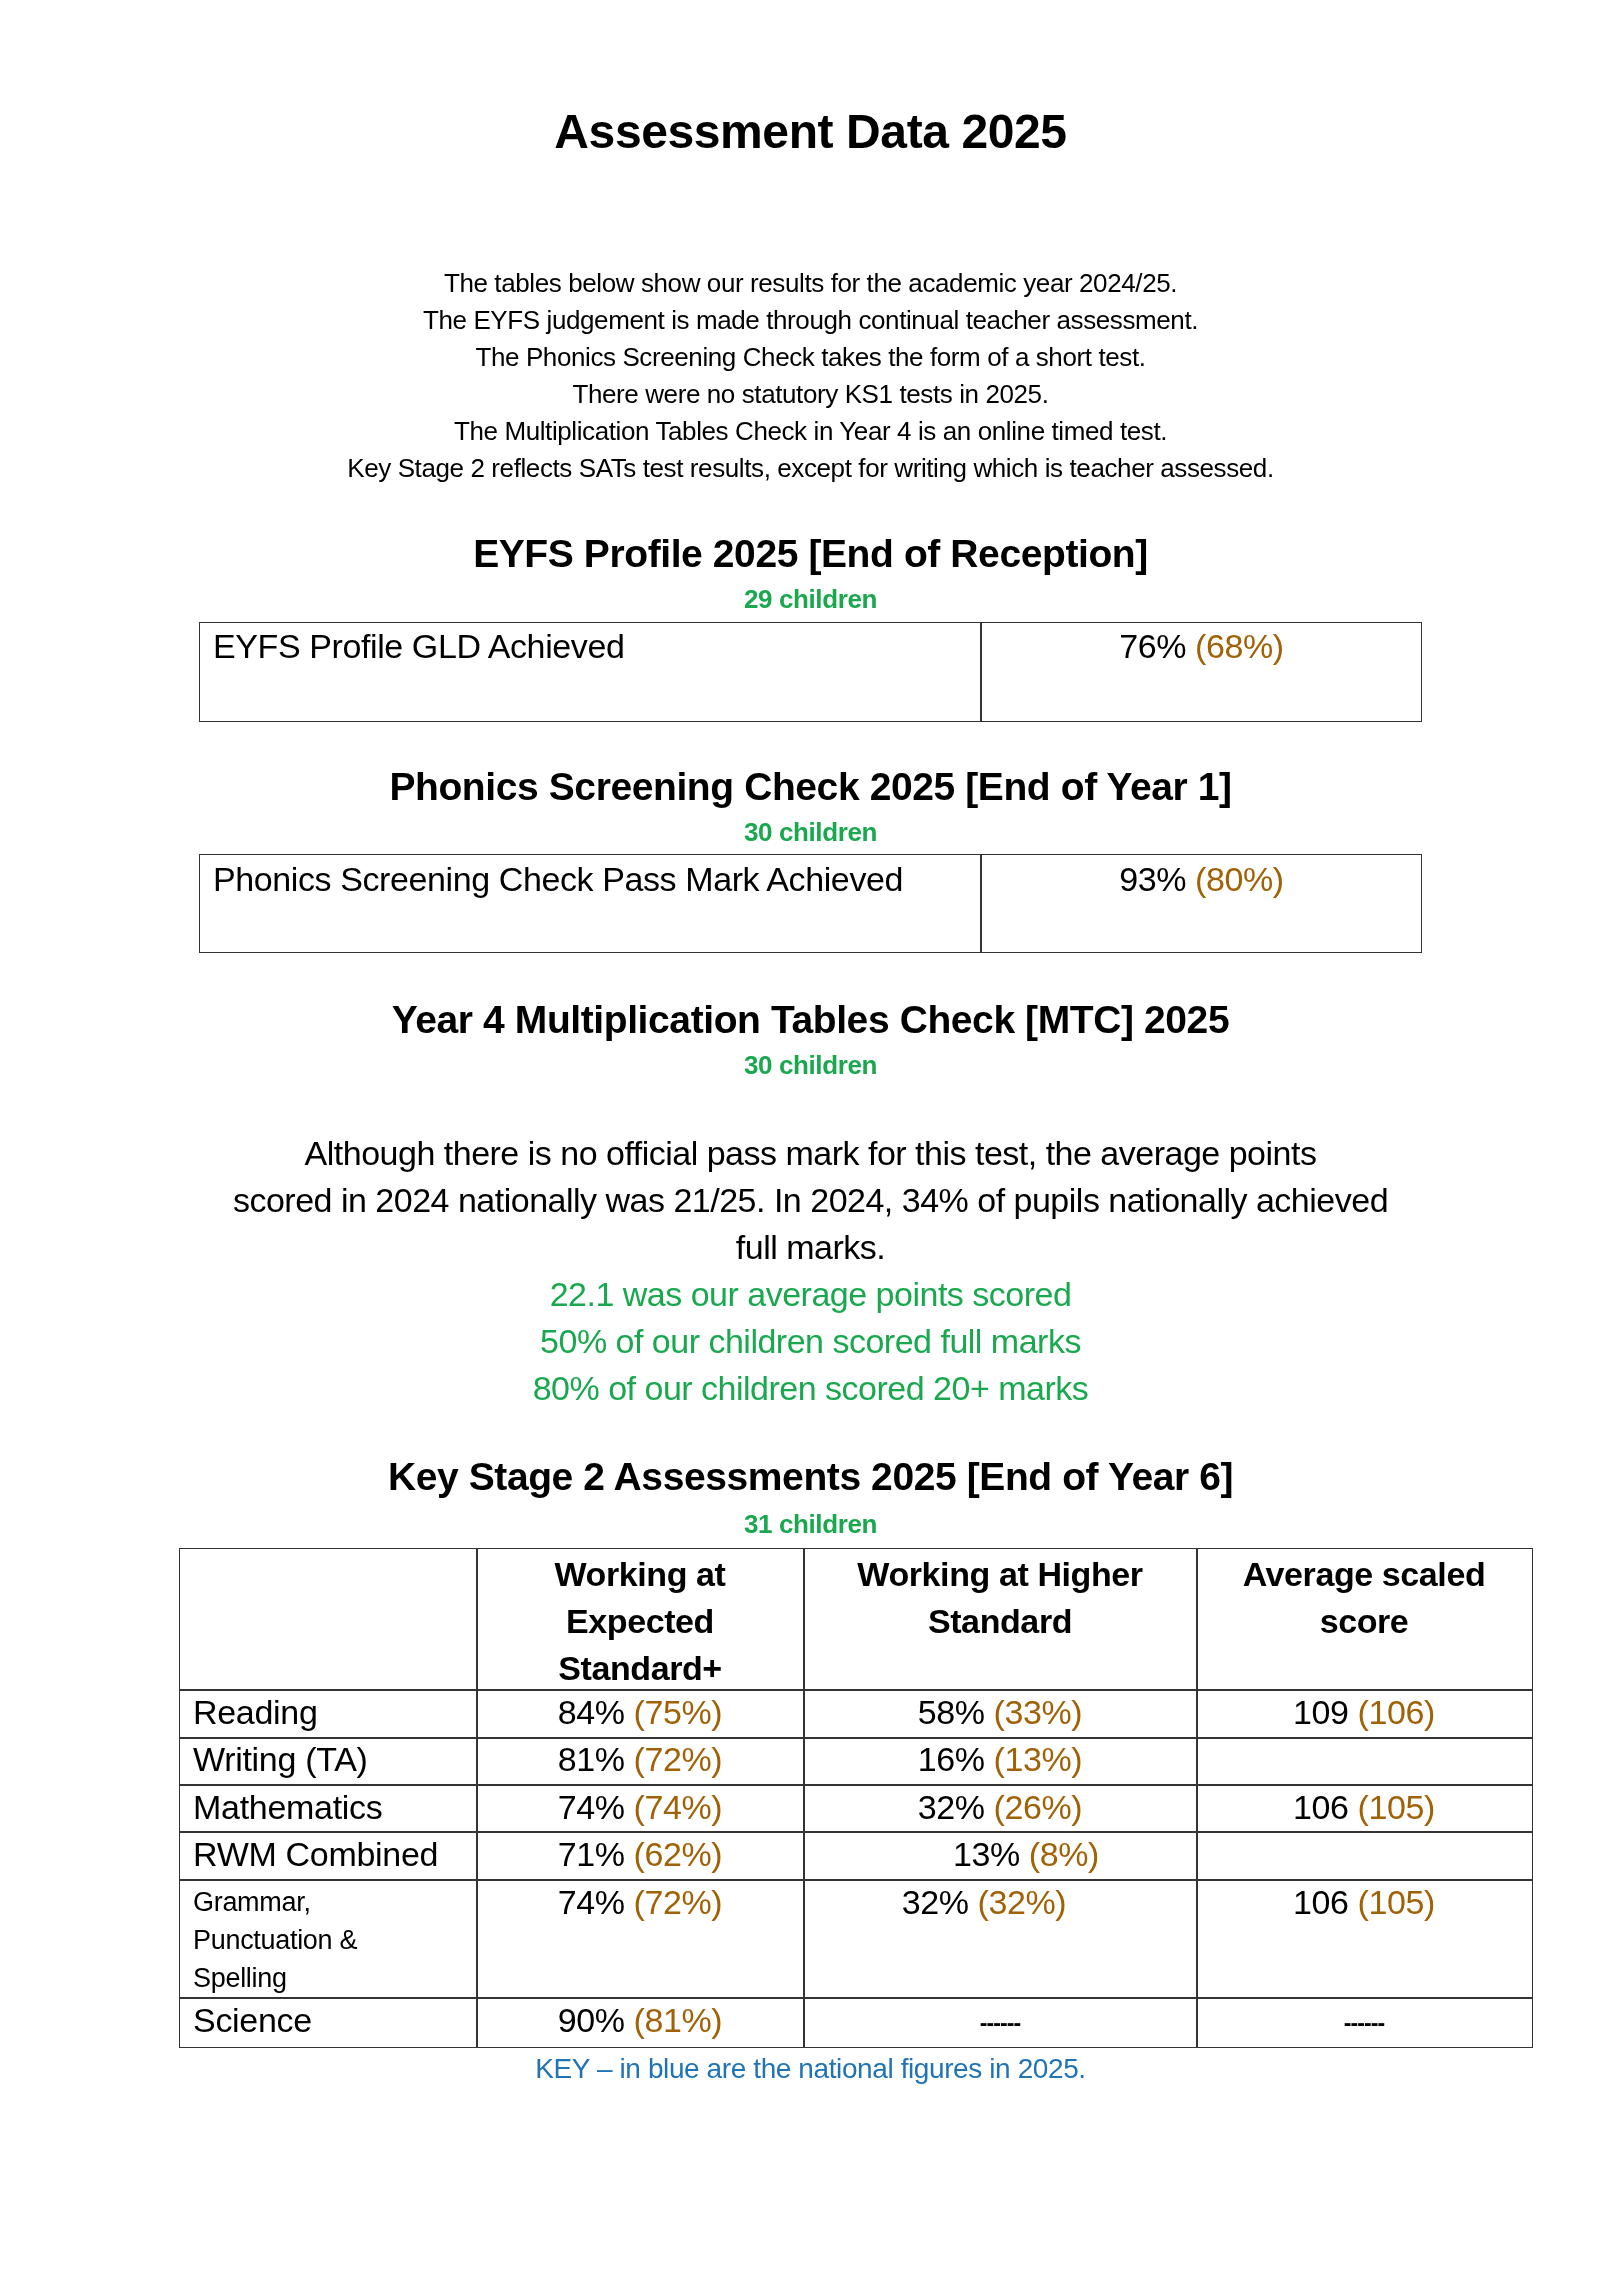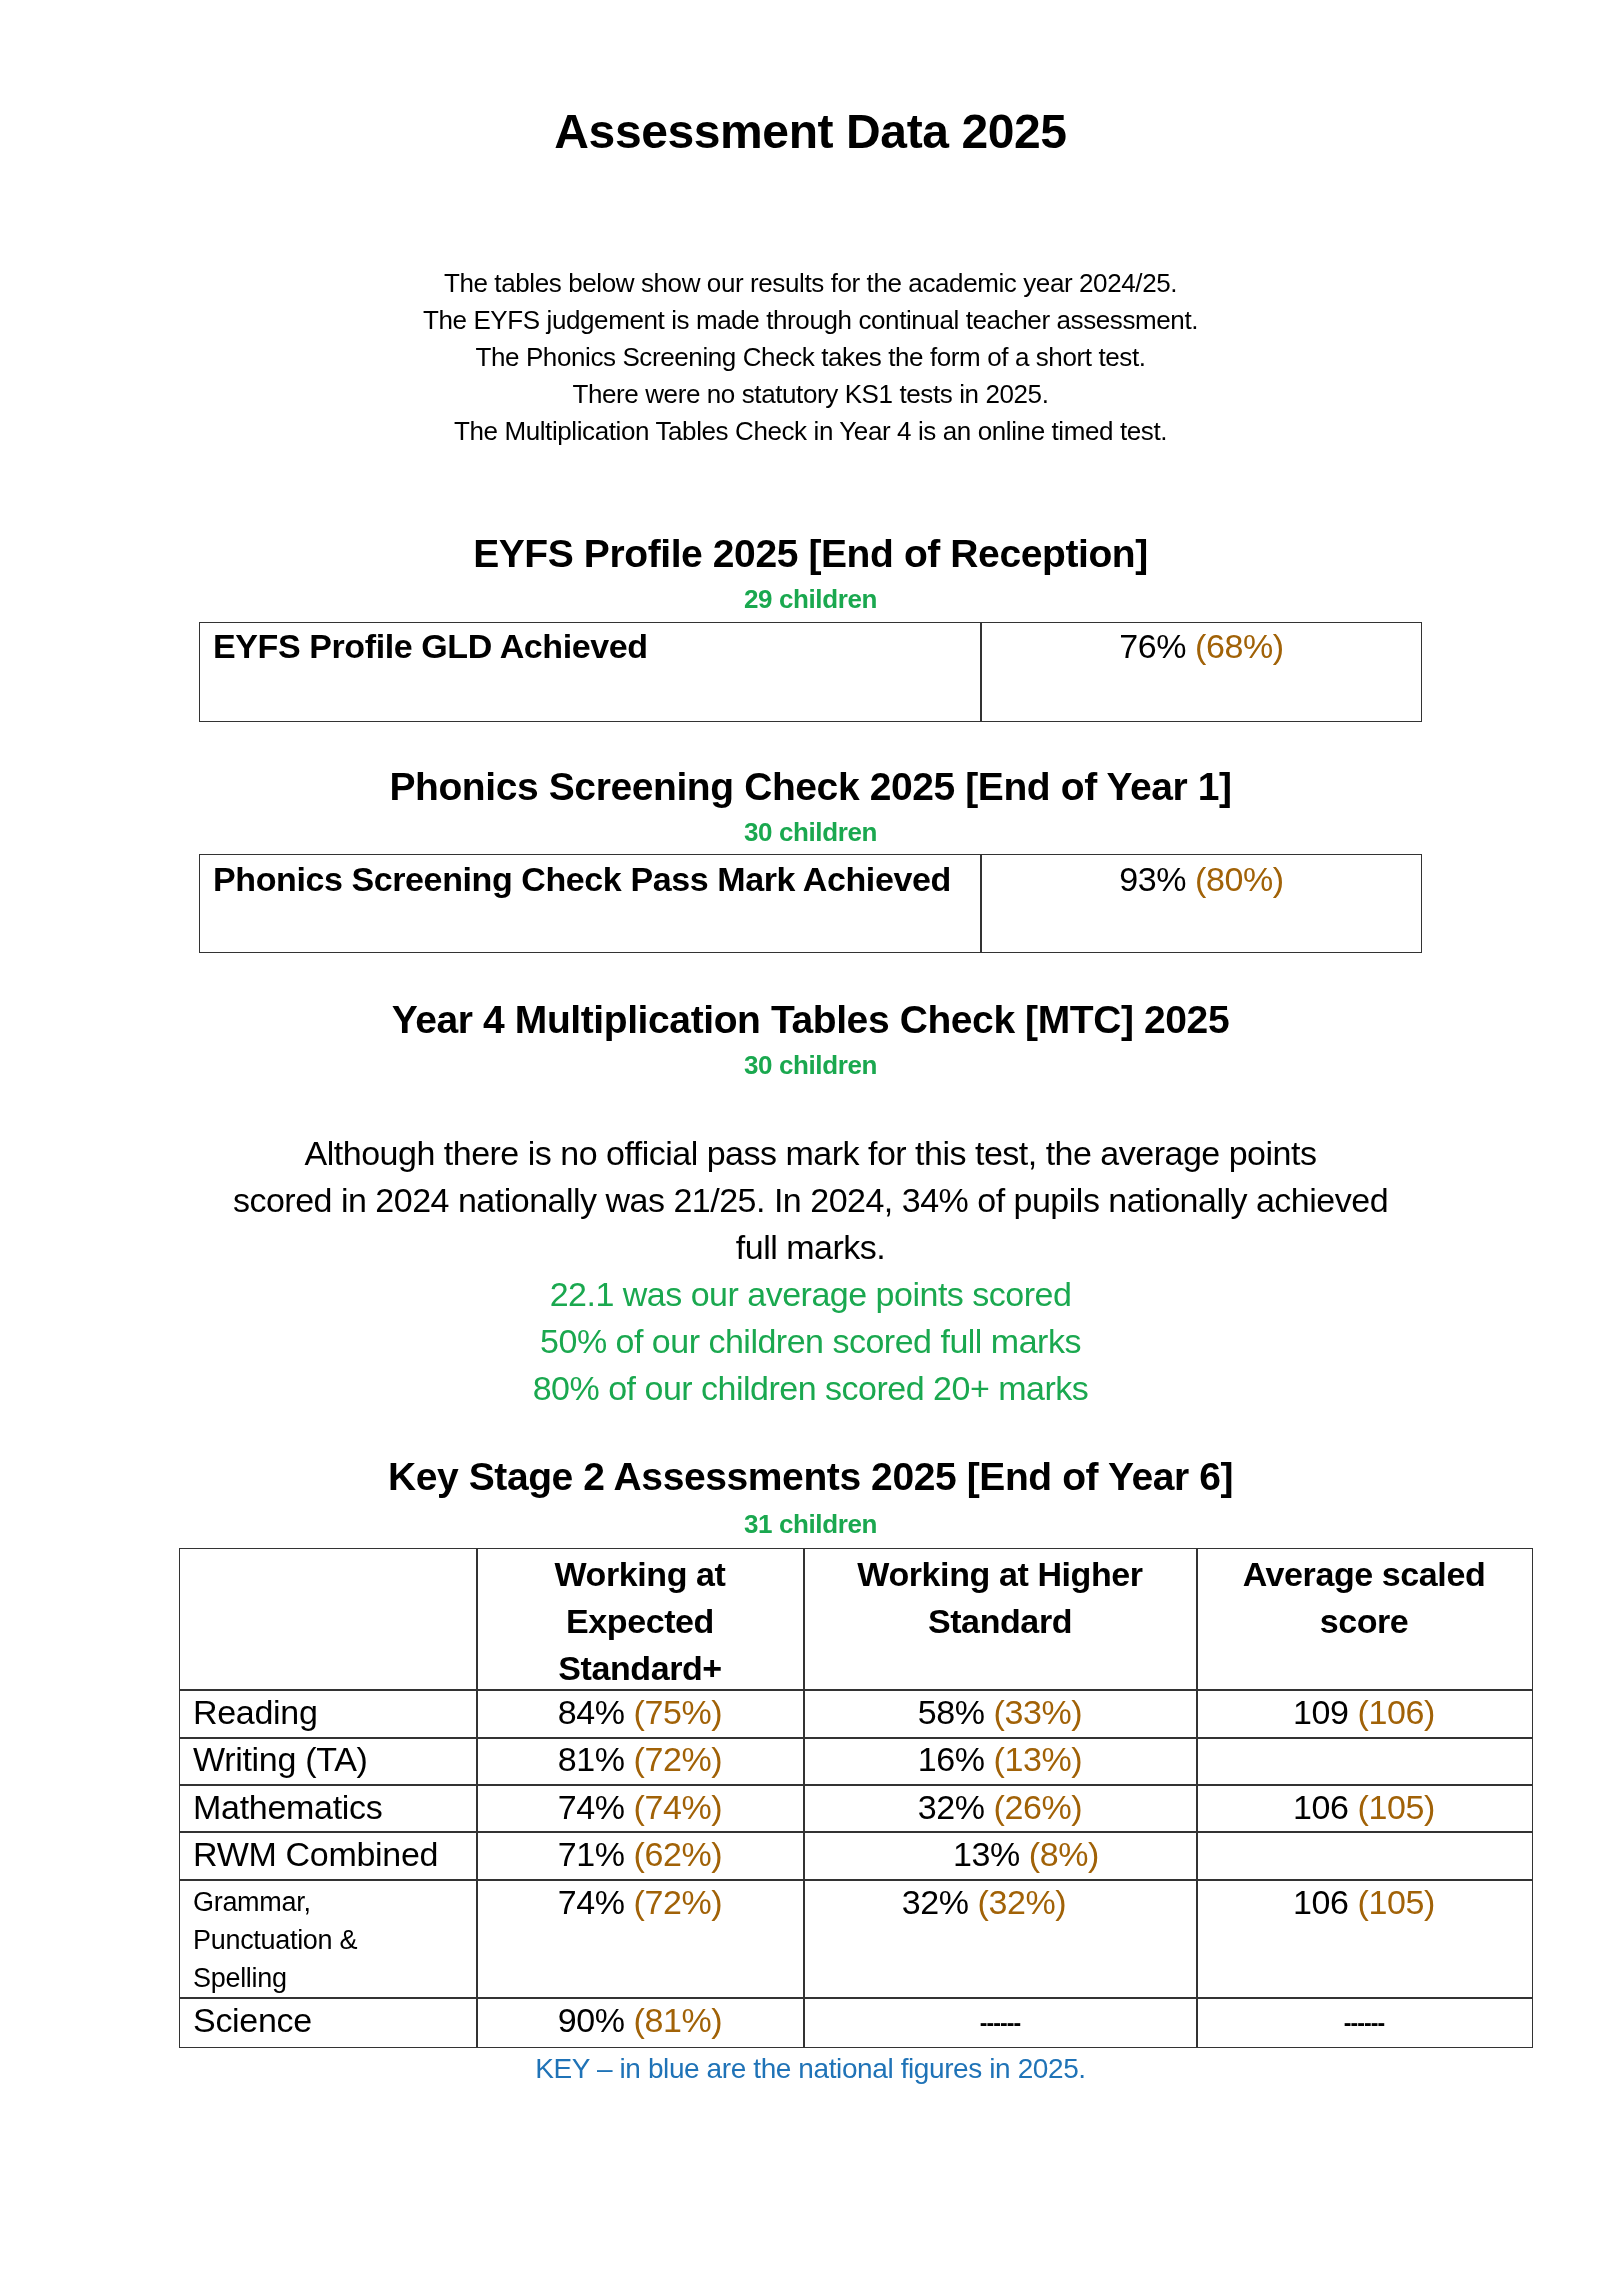--- a/index.html
+++ b/index.html
@@ -7,21 +7,21 @@
          font-family:"Liberation Sans", "DejaVu Sans", sans-serif; color:#000; }
   .center { position:absolute; left:0; width:1621px; text-align:center; }
   .title { font-weight:bold; font-size:48px; line-height:66px; letter-spacing:-0.4px; }
   .intro { font-size:26px; line-height:37px; letter-spacing:-0.4px; }
   .h2 { font-weight:bold; font-size:39px; line-height:47px; letter-spacing:-0.4px; }
   .count { font-weight:bold; font-size:26px; line-height:30px; color:#1aa84f; letter-spacing:-0.4px; }
   .para { font-size:34px; line-height:47px; letter-spacing:-0.5px; }
   .green { color:#1aa84f; }
   .blue { color:#a16207; }
   .box { position:absolute; border:1.8px solid #333; box-sizing:border-box; }
-  .cellL { position:absolute; font-weight:bold; font-size:34px; letter-spacing:-0.4px; }
+  .cellL { position:absolute; font-weight:normal; font-size:34px; letter-spacing:-0.4px; }
   .cellR { position:absolute; font-size:34px; text-align:center; letter-spacing:-0.4px; }
   .vline { position:absolute; width:1.8px; background:#333; }
   .hline { position:absolute; height:1.8px; background:#333; }
   .ks2 { position:absolute; left:179px; top:1548px; width:1354px; height:500px; border:1.8px solid #333; box-sizing:border-box; }
   .th { position:absolute; font-weight:bold; font-size:34px; line-height:47px; text-align:center; letter-spacing:-0.4px; }
   .rowlabel { position:absolute; left:193px; font-size:34px; letter-spacing:-0.3px; }
   .rowlabel.small { font-size:27px; line-height:38px; }
   .val { position:absolute; font-size:34px; text-align:center; letter-spacing:-0.4px; }
   .dash { position:absolute; font-size:23px; font-weight:bold; text-align:center; letter-spacing:-0.9px; }
   .key { font-size:28px; line-height:36px; color:#1f73b7; letter-spacing:-0.4px; }
@@ -32,20 +32,21 @@
 <div class="center title" style="top:99px;">
   <div>Assessment Data 2025</div>
 </div>
 
 <div class="center intro" style="top:265px;">
   <div>The tables below show our results for the academic year 2024/25.</div>
   <div>The EYFS judgement is made through continual teacher assessment.</div>
   <div>The Phonics Screening Check takes the form of a short test.</div>
   <div>There were no statutory KS1 tests in 2025.</div>
   <div>The Multiplication Tables Check in Year 4 is an online timed test.</div>
+  <div>Key Stage 2 reflects SATs test results, except for writing which is teacher assessed.</div>
 </div>
 
 <div class="center h2" style="top:530px;">EYFS Profile 2025 [End of Reception]</div>
 <div class="center count" style="top:584px;">29 children</div>
 <div class="box" style="left:199px; top:622px; width:1223px; height:100px;"></div>
 <div class="vline" style="left:980px; top:622px; height:100px;"></div>
 <div class="cellL" style="left:213px; top:627px;">EYFS Profile GLD Achieved</div>
 <div class="cellR" style="left:982px; top:627px; width:439px;">
   <span>76%</span>
   <span class="blue">(68%)</span>

